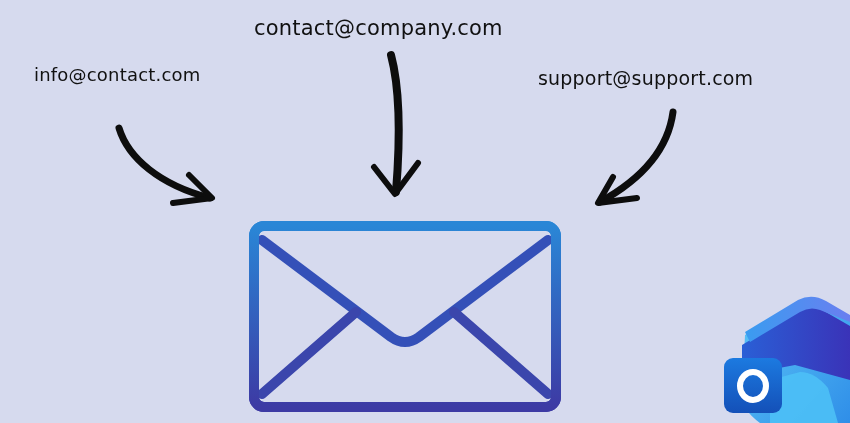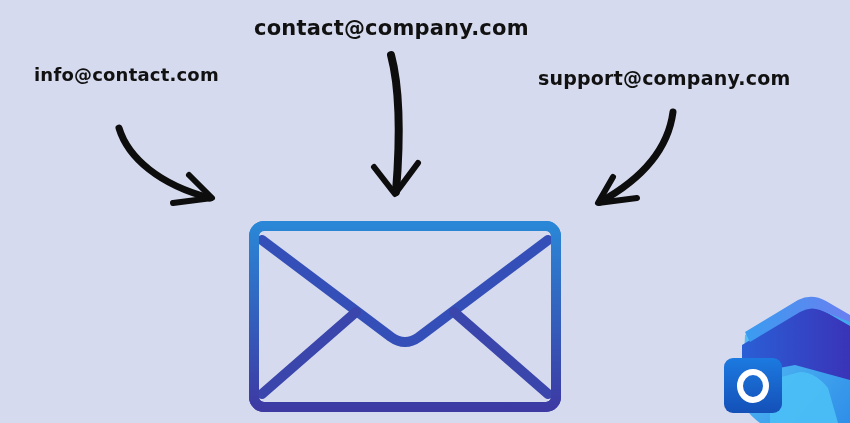--- a/index.html
+++ b/index.html
@@ -9,36 +9,36 @@
     body {
       width: 850px;
       height: 423px;
       background: #d6daee;
       position: relative;
       overflow: hidden;
       font-family: "DejaVu Sans", sans-serif;
     }
     .email-label {
       position: absolute;
-      font-weight: bold;
+      font-weight: normal;
       color: #111111;
       white-space: nowrap;
       letter-spacing: 0.2px;
     }
     #label-info { left: 34px; top: 64px; font-size: 18px; }
     #label-contact { left: 254px; top: 16px; font-size: 21px; }
     #label-support { left: 538px; top: 67px; font-size: 19px; }
     svg.abs { position: absolute; left: 0; top: 0; }
   </style>
 </head>
 <body>
 
 <div class="email-label" id="label-info">info@contact.com</div>
 <div class="email-label" id="label-contact">contact@company.com</div>
-<div class="email-label" id="label-support">support@company.com</div>
+<div class="email-label" id="label-support">support@support.com</div>
 
 <svg class="abs" width="850" height="423">
   <g fill="none" stroke="#0d0d0d" stroke-linecap="round" stroke-linejoin="round">
     <path d="M119 128 C 128 158, 160 185, 210 198" stroke-width="7"></path>
     <path d="M189 175 L 212 198 L 173 203" stroke-width="6"></path>
   </g>
   <g fill="none" stroke="#0d0d0d" stroke-linecap="round" stroke-linejoin="round">
     <path d="M391 55 C 399 85, 401 130, 396 192" stroke-width="8"></path>
     <path d="M374 167 L 395 194 L 418 163" stroke-width="6"></path>
   </g>

